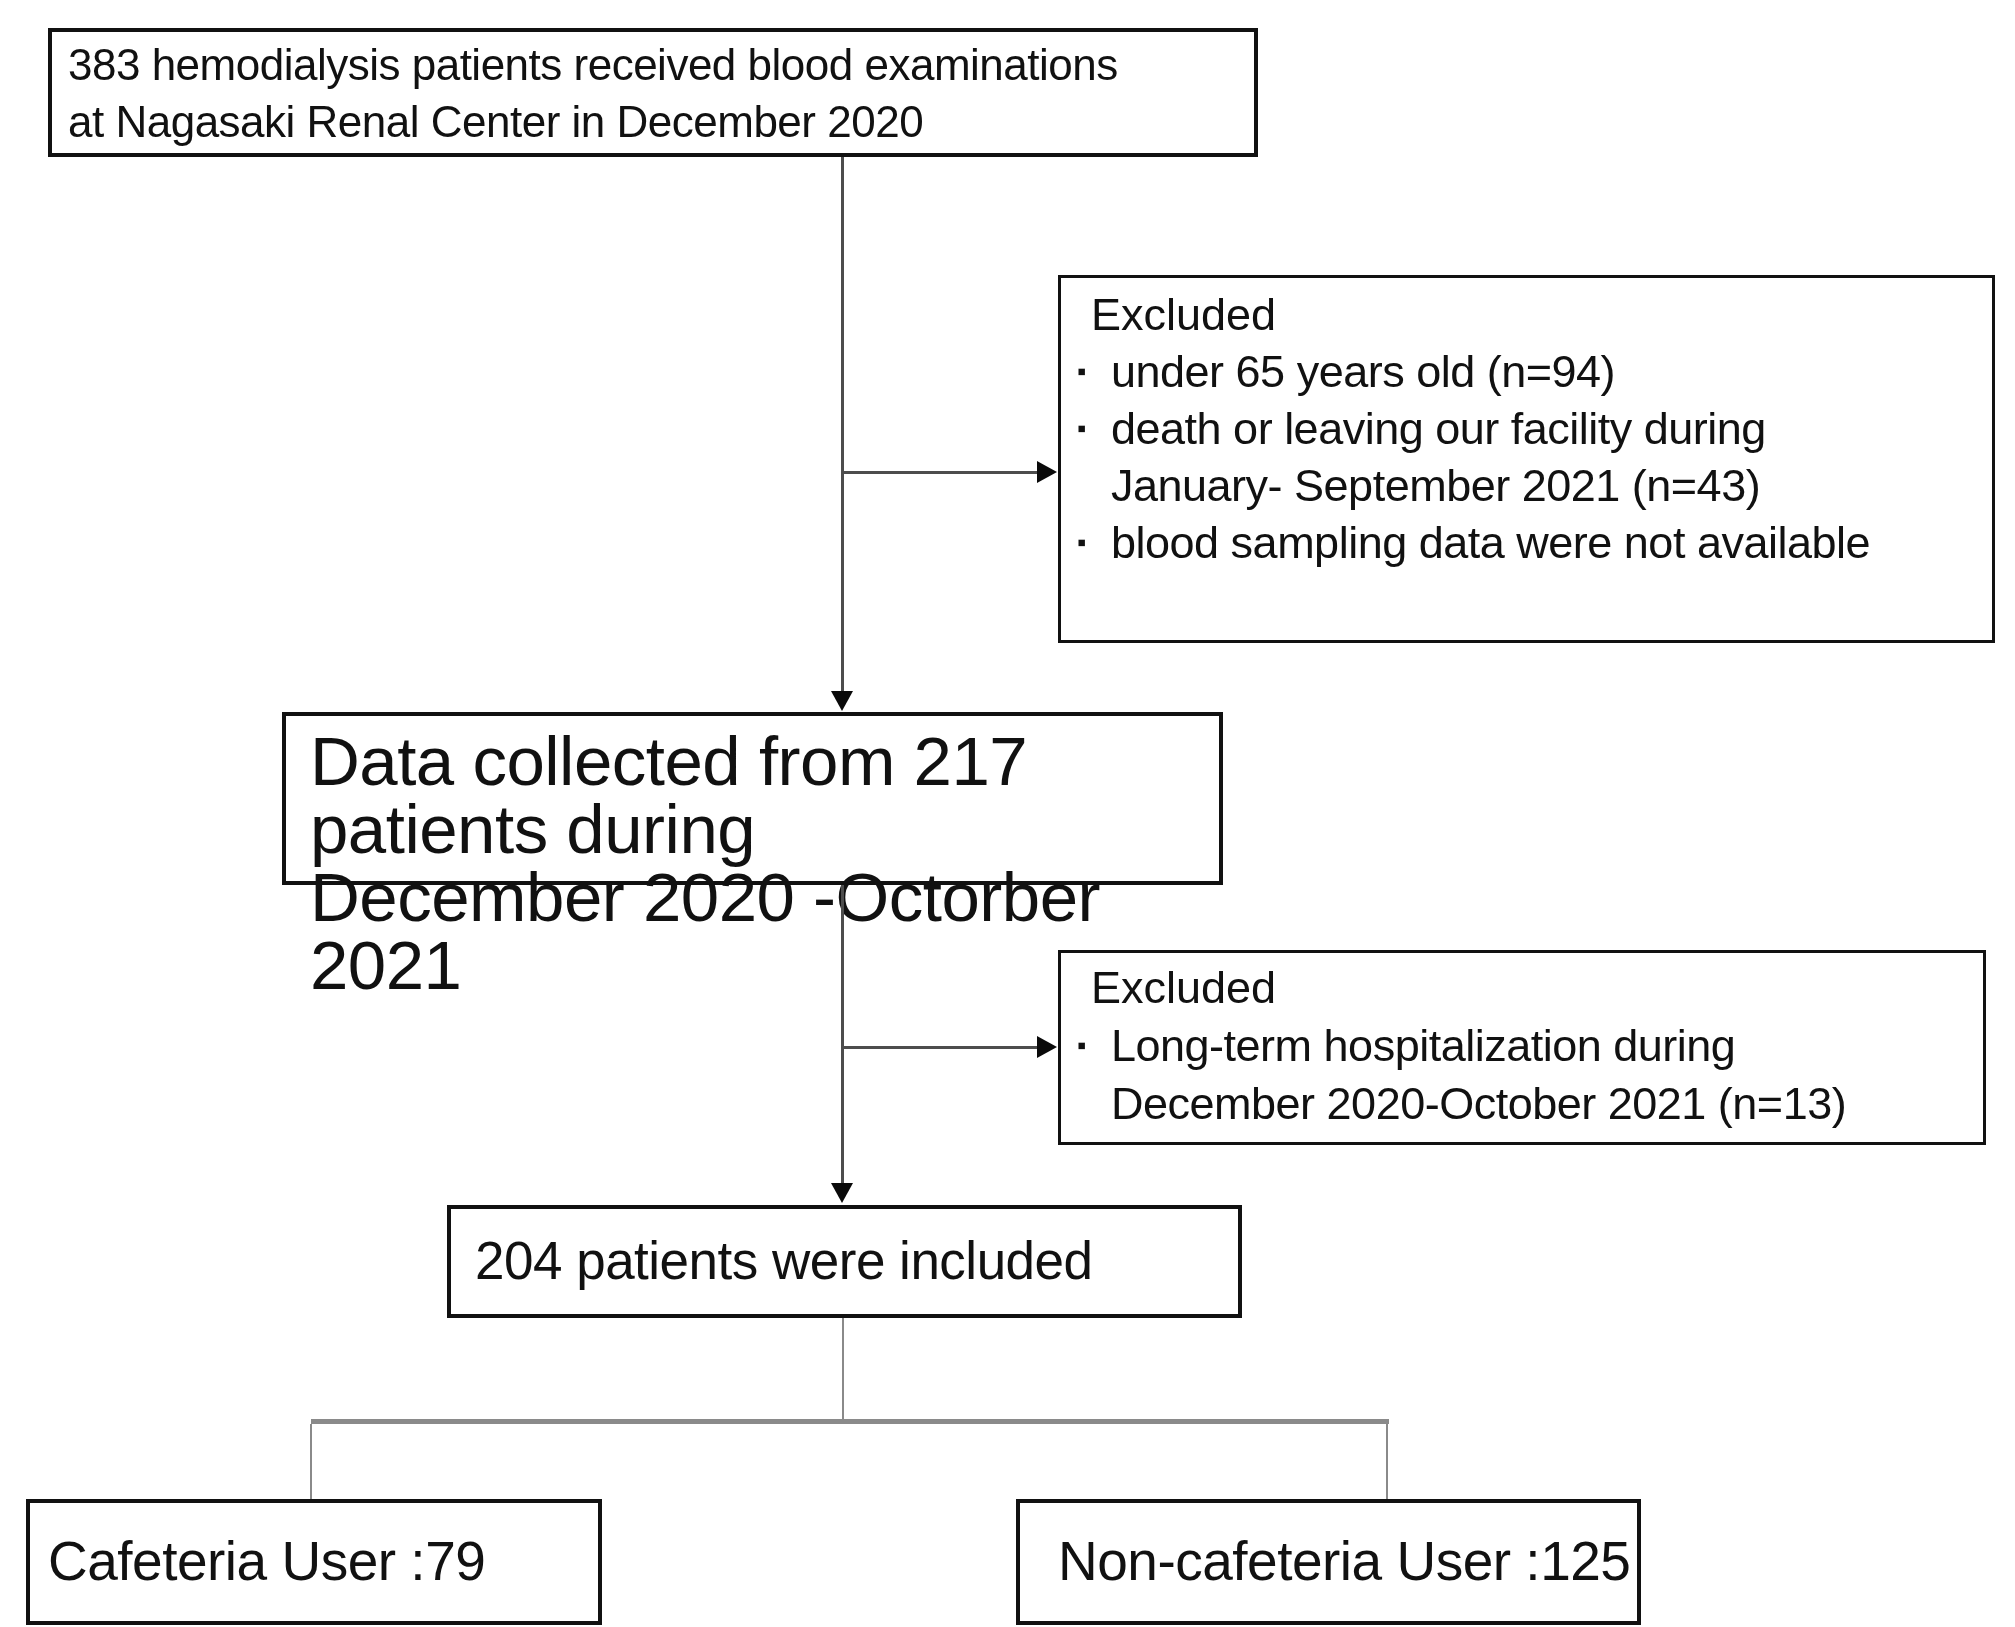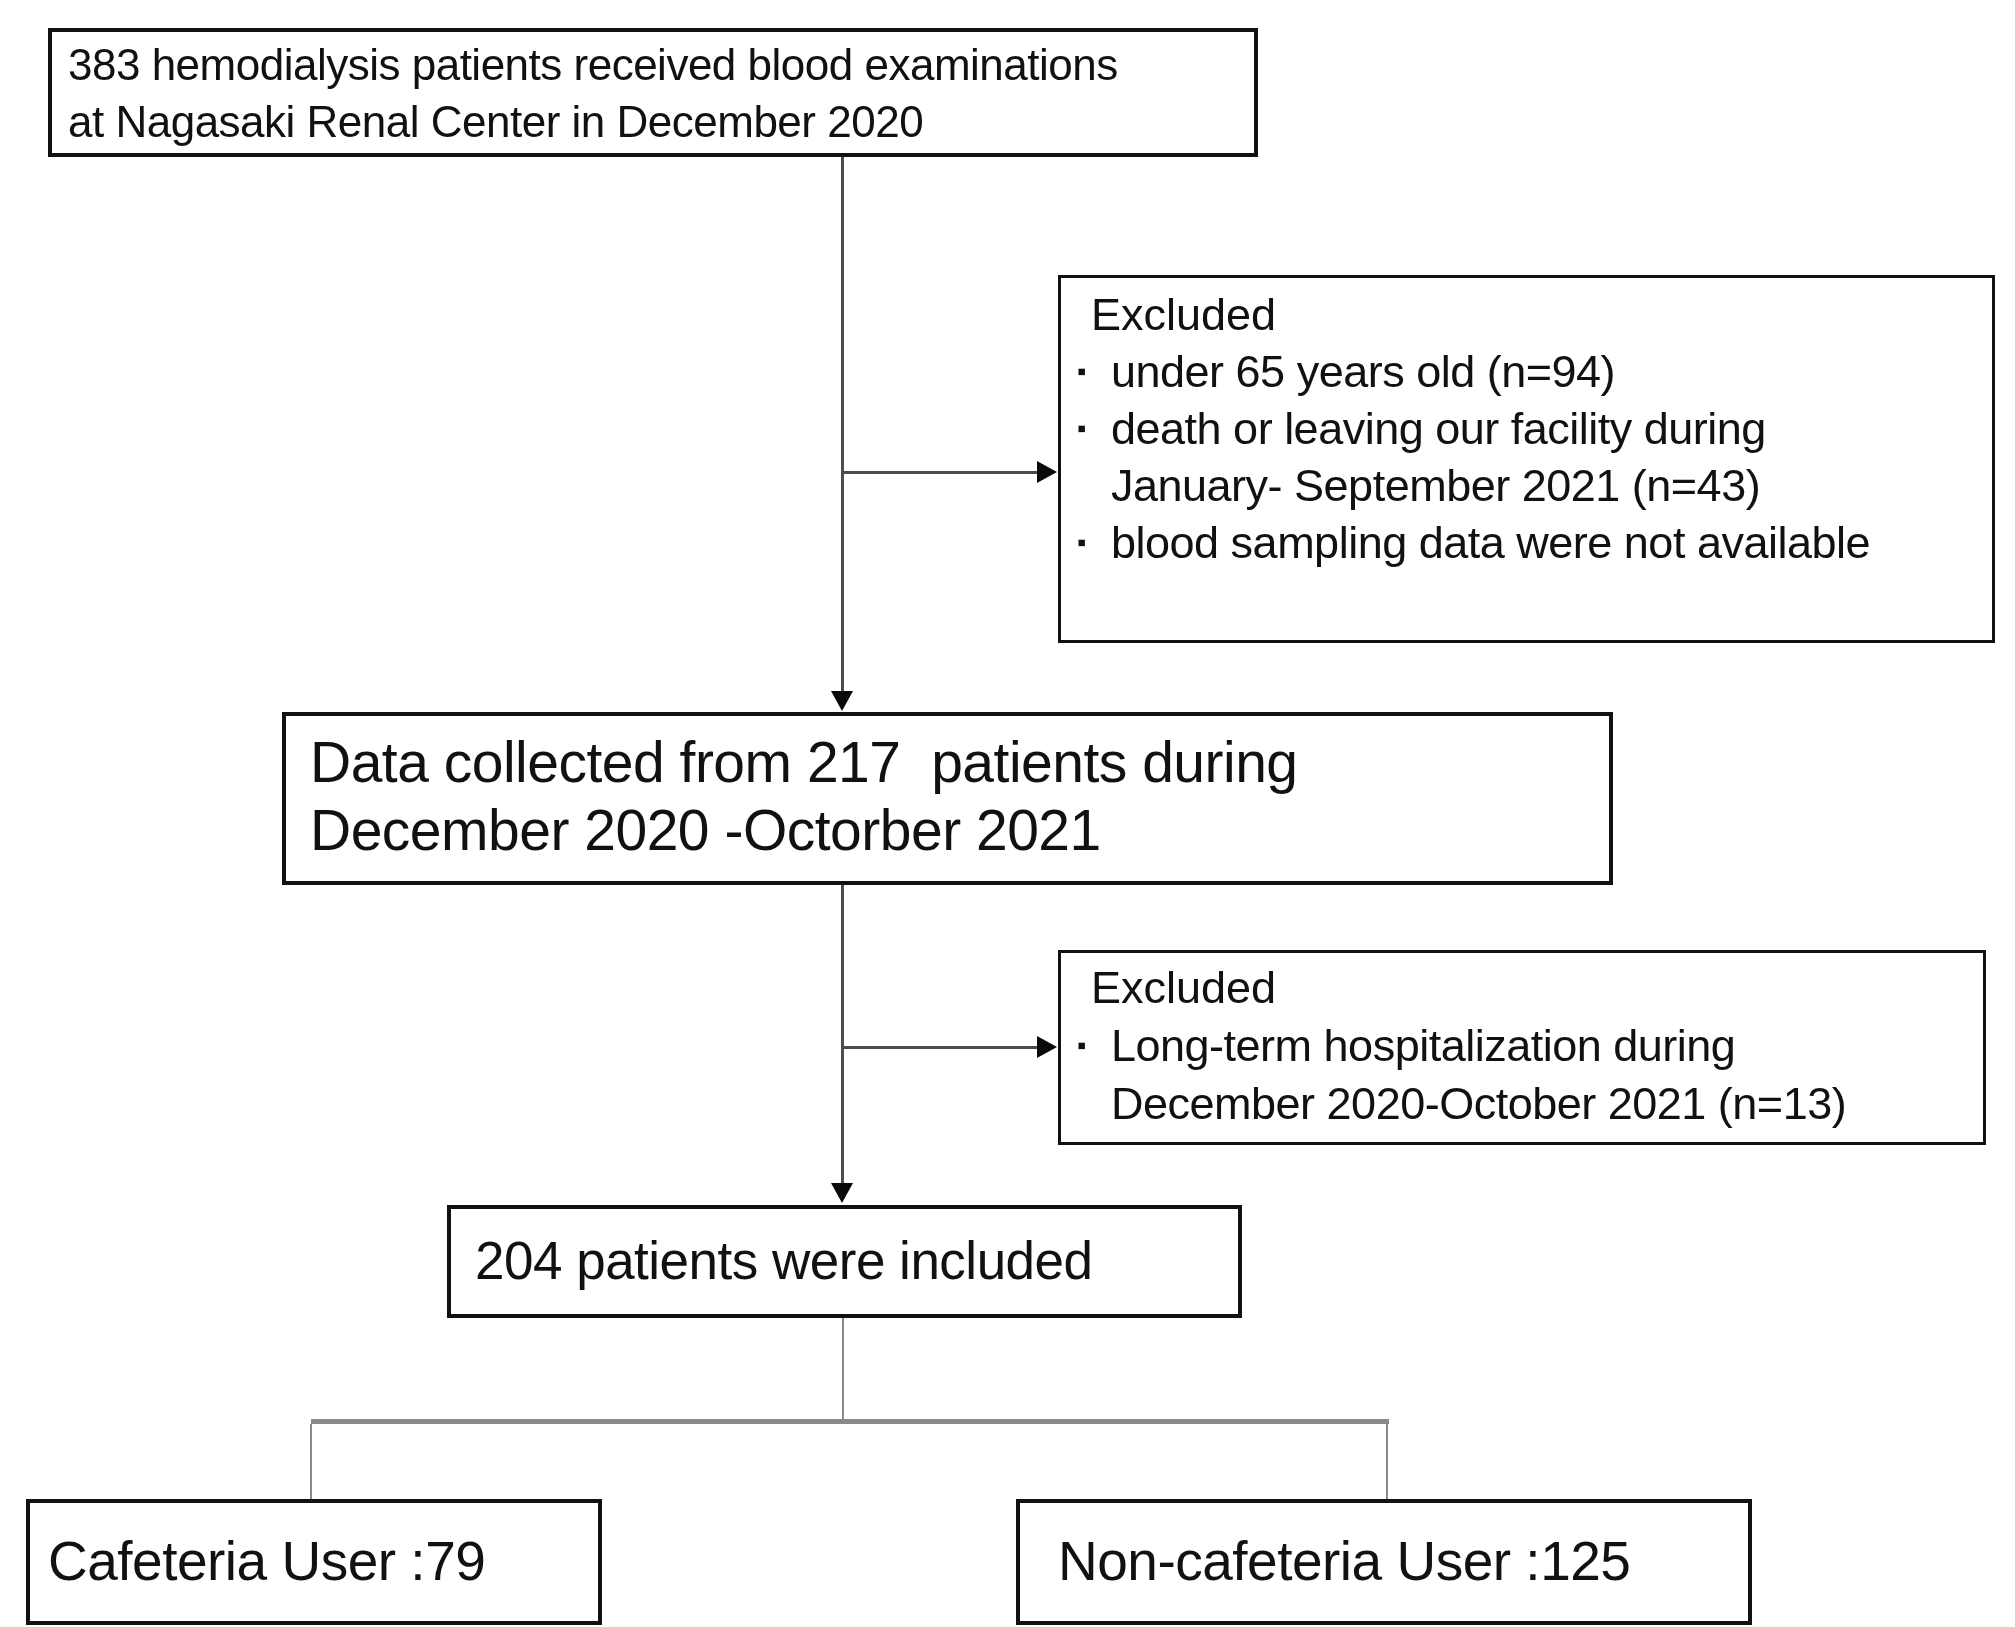--- a/index.html
+++ b/index.html
@@ -18,29 +18,29 @@
     border: 4px solid #111111;
     box-sizing: border-box;
   }
   .line { white-space: pre-wrap; letter-spacing: -0.5px; }
 
   
   .box-top      { left: 48px;   top: 28px;   width: 1210px; height: 129px;
                   font-size: 44px; line-height: 57px; padding: 4px 0 0 16px; }
   .box-ex1      { left: 1058px; top: 275px;  width: 937px;  height: 368px;
                   border-width: 3px; font-size: 45px; line-height: 57px; padding: 8px 0 0 0; }
-  .box-collected{ left: 282px;  top: 712px;  width: 1331px; height: 173px;
-                  font-size: 57px; line-height: 68px; padding: 12px 0 8px 24px; }
+  .box-collected{ left: 282px;  top: 712px;  width: 941px; height: 173px;
+                  font-size: 69px; line-height: 68px; padding: 12px 0 8px 24px; }
   .box-ex2      { left: 1058px; top: 950px;  width: 928px;  height: 195px;
                   border-width: 3px; font-size: 45px; line-height: 58px; padding: 6px 0 0 0; }
   .box-included { left: 447px;  top: 1205px; width: 795px;  height: 113px;
                   font-size: 53px; line-height: 103px; padding: 0 0 0 24px; }
   .box-cafeteria{ left: 26px;   top: 1499px; width: 576px;  height: 126px;
                   font-size: 55px; line-height: 116px; padding: 0 0 0 18px; }
-  .box-noncaf   { left: 1016px; top: 1499px; width: 736px;  height: 126px;
+  .box-noncaf   { left: 1016px; top: 1499px; width: 625px;  height: 126px;
                   font-size: 55px; line-height: 116px; padding: 0 0 0 38px; }
 
   .ex-title { padding-left: 30px; }
   .bullet-item { display: flex; padding-left: 16px; }
   .bullet { flex: none; width: 34px; font-size: 26px; line-height: 56px; }
   .bi-lines { flex: 1; }
 
   
   .conn { position: absolute; background: #4d4d4d; }
   .conn-gray { position: absolute; background: #8a8a8a; }

